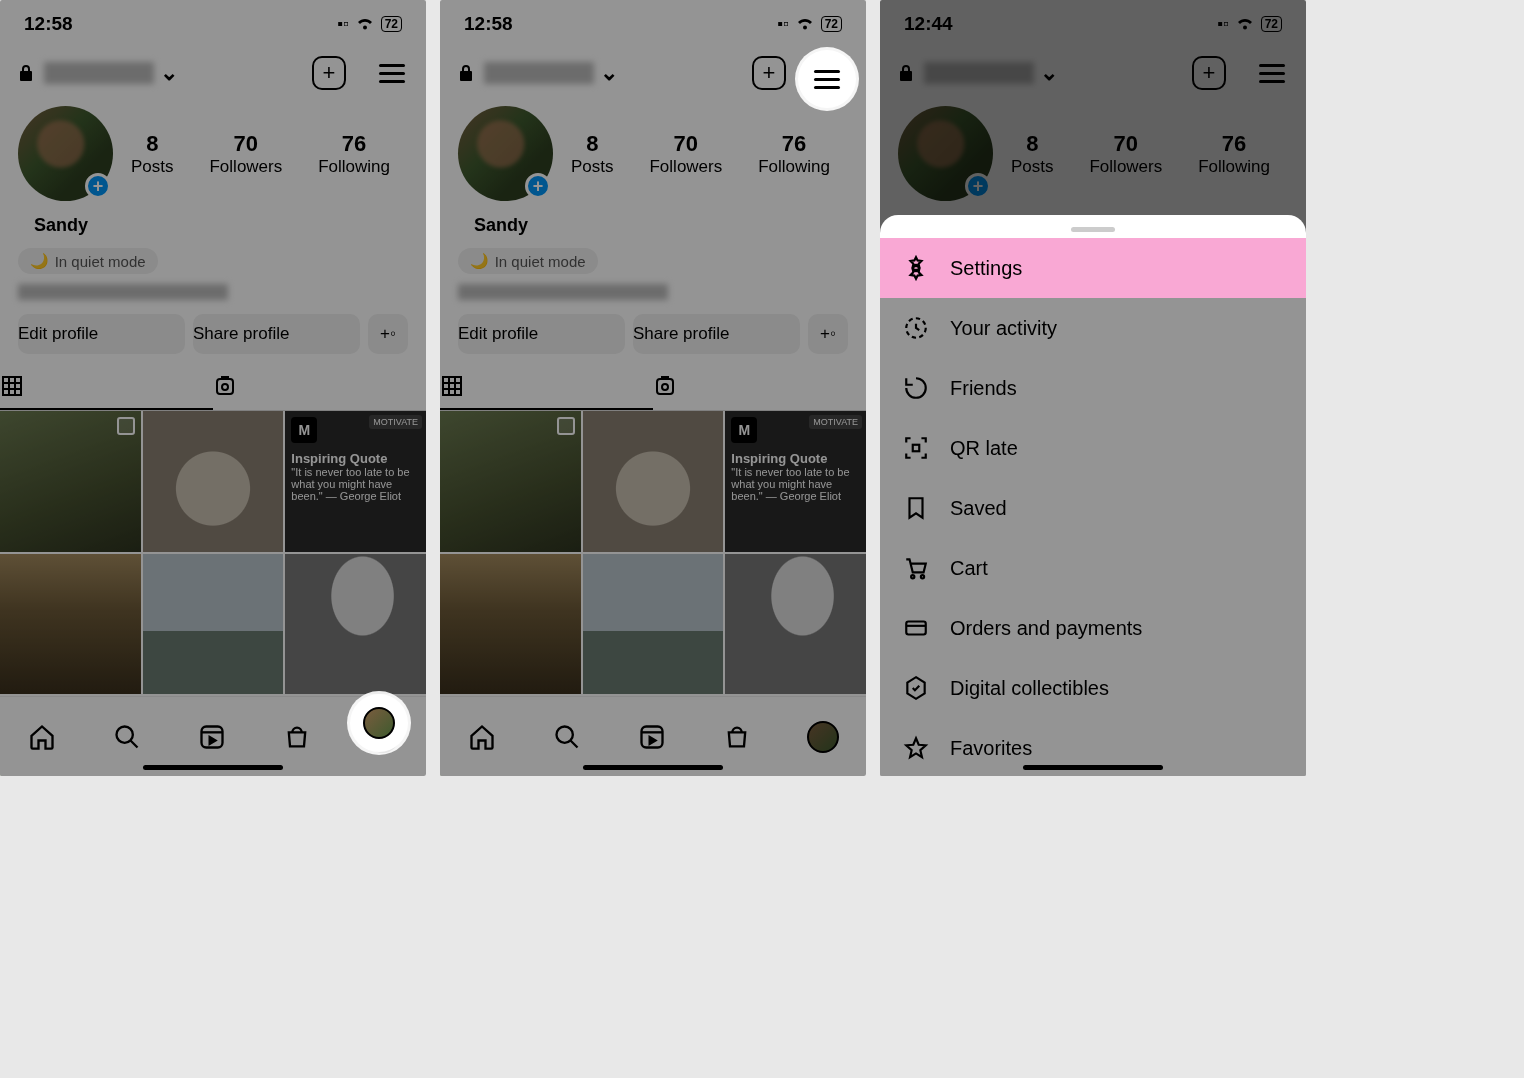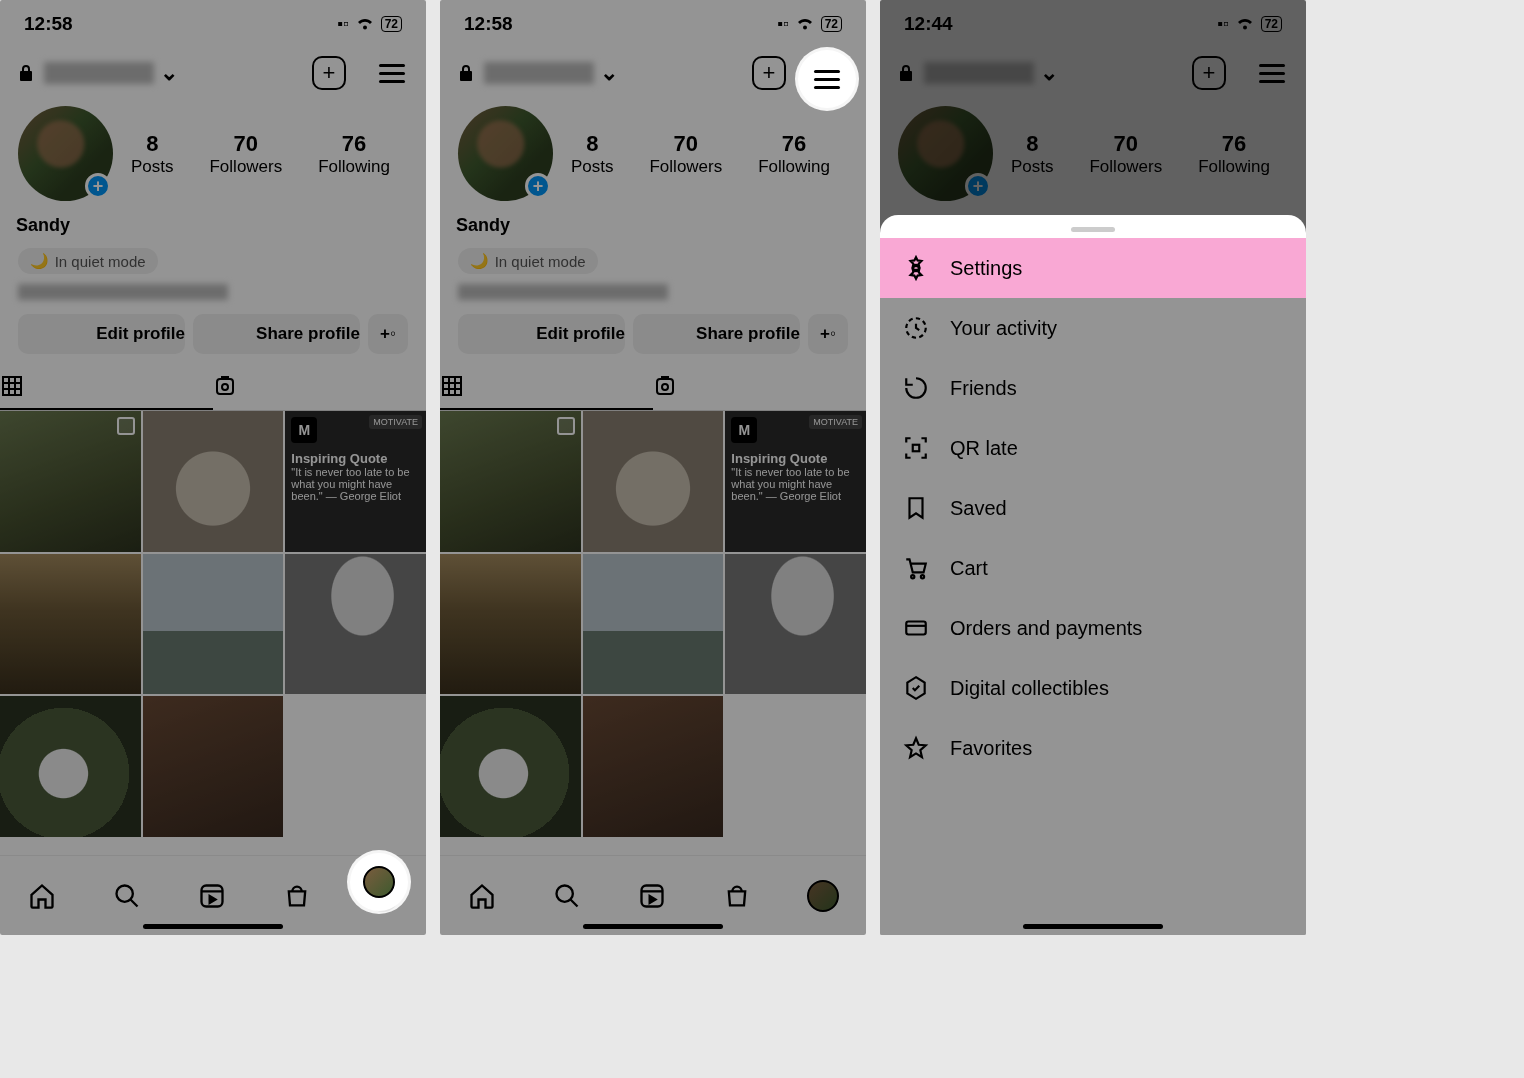--- a/index.html
+++ b/index.html
@@ -7,21 +7,21 @@
   font-family: -apple-system, BlinkMacSystemFont, "Segoe UI", Helvetica, Arial, sans-serif;
   background: #e8e8e8;
   width: 1524px;
   height: 1078px;
   display: flex;
   gap: 14px;
   padding: 0;
 }
 .phone {
   width: 426px;
-  height: 935px;
+  height: 776px;
   background: #fff;
   position: relative;
   overflow: hidden;
   border-radius: 2px;
 }
 .phone.phone3 {
   width: 426px;
 }
 
 .dim::after {
@@ -120,31 +120,31 @@
   width:26px; height:26px; border-radius:50%;
   background:#0095f6; color:#fff;
   display:flex;align-items:center;justify-content:center;
   font-size:18px; font-weight:700;
   border:3px solid #fff;
 }
 .stats { flex:1; display:flex; justify-content:space-around; text-align:center; }
 .stat .num { font-weight:700; font-size:22px; }
 .stat .lbl { font-size:17px; }
 
-.displayname { padding: 6px 16px; font-weight:600; font-size:18px; }
+.displayname { padding: 6px 34px; font-weight:600; font-size:18px; }
 .quiet {
   margin: 6px 18px; display:inline-flex; align-items:center; gap:6px;
   background:#efefef; border-radius:16px; padding:4px 12px; font-size:15px; color:#555;
 }
 .bio-blur { margin:4px 18px; width:210px; height:16px; background:#bbb; filter:blur(3px); }
 
 .actions { display:flex; gap:8px; padding:10px 18px; }
 .pill {
   flex:1; background:#efefef; border-radius:10px;
-  text-align:right; padding:10px 0; font-weight:700; font-size:17px;
+  text-align:left; padding:10px 0; font-weight:400; font-size:17px;
 }
 .pill.small { flex:0 0 40px; display:flex;align-items:center;justify-content:center;}
 
 .tabs { display:flex; border-bottom:1px solid #ddd; }
 .tab { flex:1; text-align:center; padding:10px 0; font-size:22px; }
 .tab.active { border-bottom:2px solid #000; }
 
 .grid { display:grid; grid-template-columns:repeat(3,1fr); gap:2px; }
 .cell { aspect-ratio:1/1; background:#888; position:relative; overflow:hidden; }
 .cell .mult { position:absolute; top:6px; right:6px; width:18px;height:18px; border:2px solid #fff; border-radius:3px; background:rgba(255,255,255,.15);}

